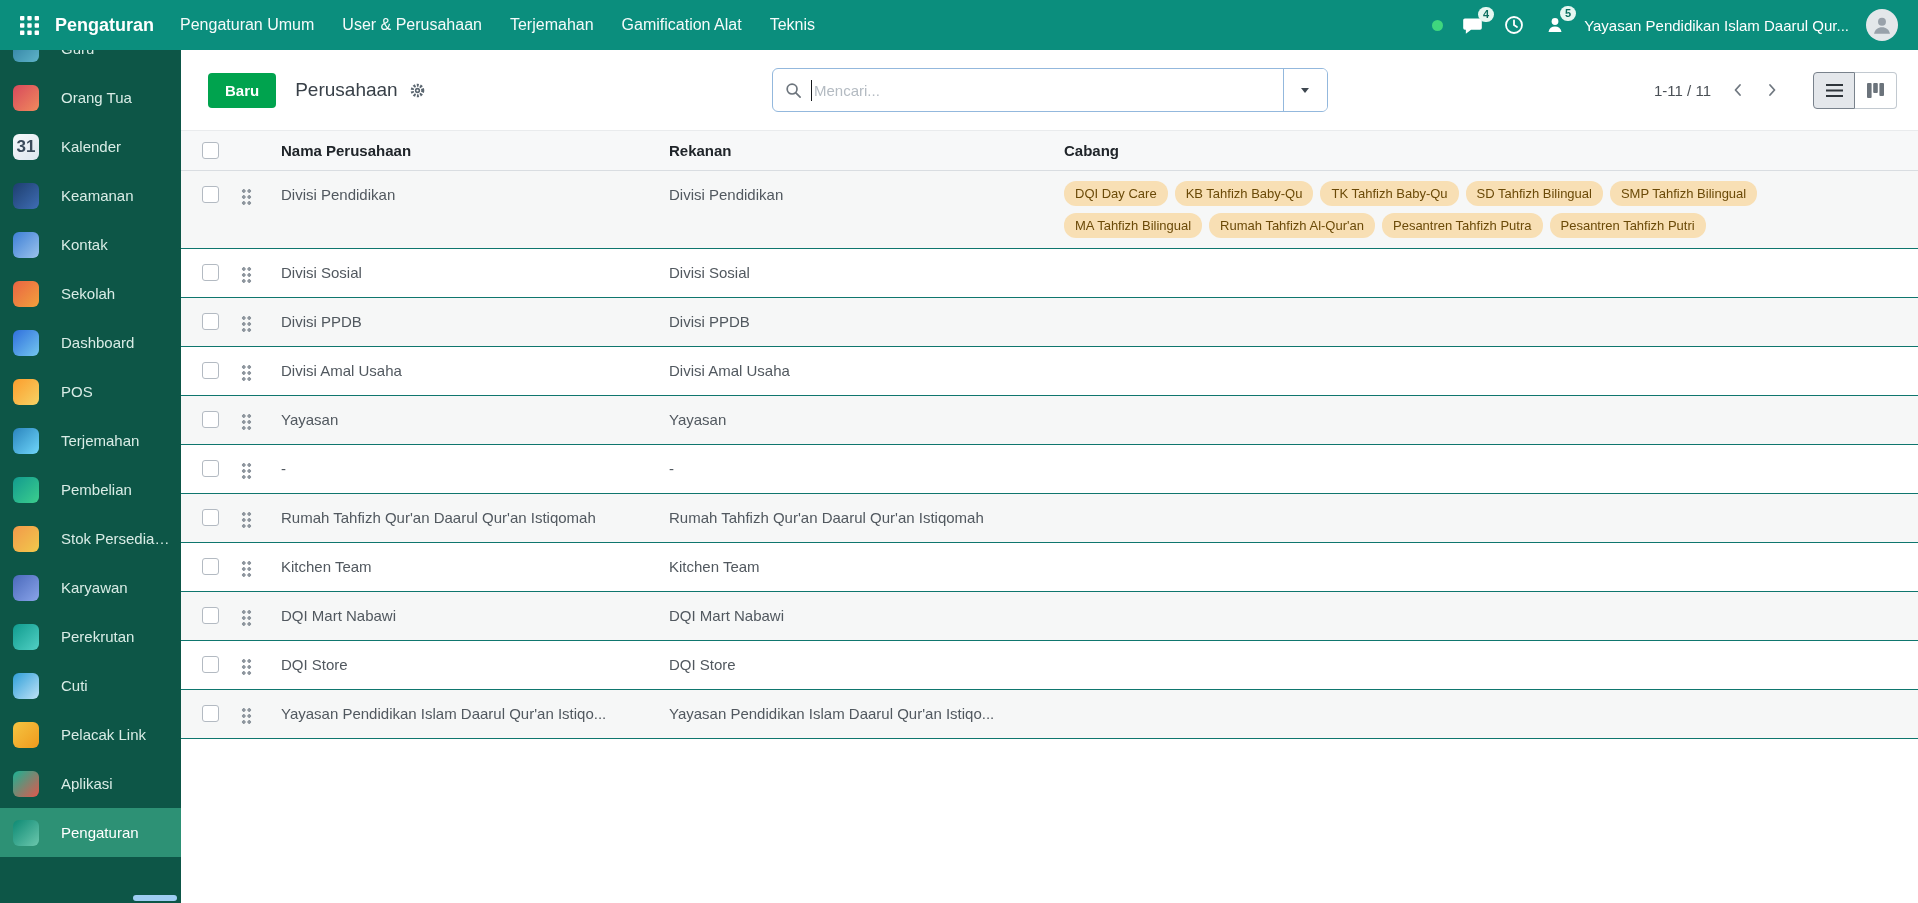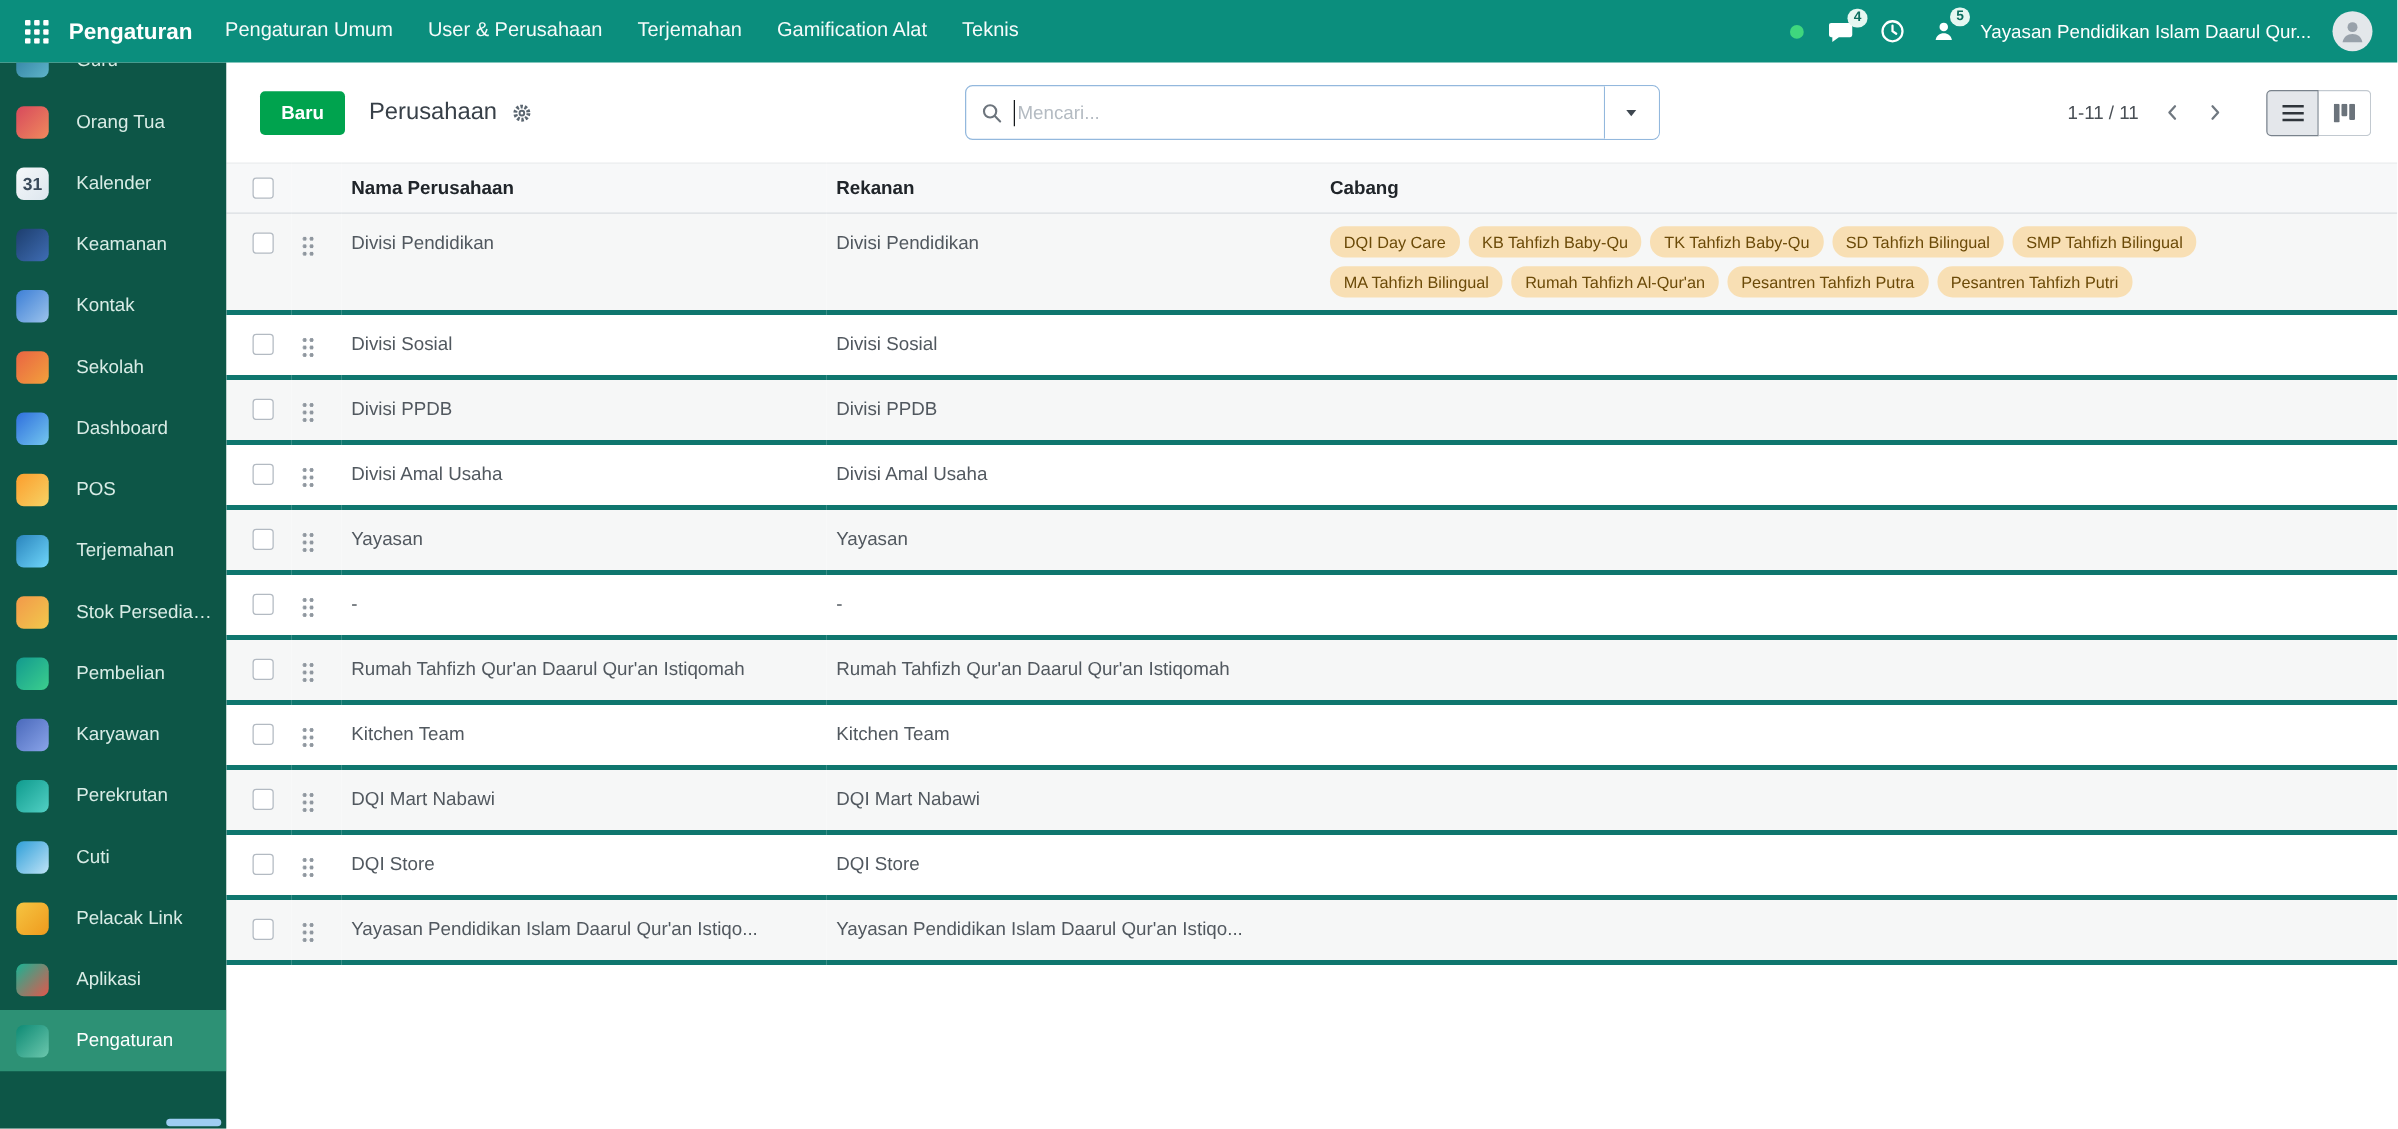--- a/index.html
+++ b/index.html
@@ -25,21 +25,21 @@
     align-items: center; justify-content: center; overflow: hidden; cursor: pointer; }
 
   
   .sidebar { position: absolute; top: 50px; left: 0; width: 181px; bottom: 0;
     background: #0d5647; overflow: hidden; z-index: 10; }
   .sb-list { margin-top: -26px; }
   .sb-item { height: 49px; display: flex; align-items: center; gap: 22px; padding: 0 10px 0 13px;
     color: #d9ece6; font-size: 15px; cursor: pointer; white-space: nowrap; }
   .sb-item.active { background: #2d9175; color: #fff; }
   .sb-icon { width: 26px; height: 26px; border-radius: 6px; flex: none; display: flex;
-    align-items: center; justify-content: center; font-size: 14px; font-weight: 700; color: #fff; }
+    align-items: center; justify-content: center; font-size: 17px; font-weight: 700; color: #fff; }
   .sb-label { overflow: hidden; text-overflow: ellipsis; }
   .sb-scroll-thumb { position: absolute; bottom: 2px; right: 4px; width: 44px; height: 6px;
     background: #9ecdf2; border-radius: 3px; cursor: pointer; }
 
   
   .main { position: absolute; top: 50px; left: 181px; right: 0; bottom: 0; background: #fff; overflow: hidden; }
 
   .control-panel { position: relative; height: 80px; display: flex; align-items: center; padding: 0 21px 0 27px; }
   .btn-new { background: #00a34e; color: #fff; border: none; border-radius: 4px;
     padding: 9px 17px; font-size: 15px; font-weight: 700; cursor: pointer; font-family: inherit; }
@@ -68,21 +68,21 @@
   .vs-btn { width: 42px; height: 37px; background: #fff; border: 1px solid #c2c9d0; cursor: pointer;
     display: flex; align-items: center; justify-content: center; }
   .vs-btn:first-child { border-radius: 4px 0 0 4px; }
   .vs-btn:last-child { border-radius: 0 4px 4px 0; border-left: none; }
   .vs-btn.active { background: #e4e7eb; border-color: #79828c; }
 
   
   .list-table { width: 100%; border-collapse: collapse; font-size: 15px; color: #51585f; table-layout: fixed; }
   .list-table thead th { text-align: left; font-weight: 700; color: #20252a; font-size: 15px;
     padding: 11px 8px; background: #f7f8f9; border-top: 1px solid #e9ebed; border-bottom: 1px solid #d9dde1; cursor: pointer; }
-  .list-table td { padding: 15px 8px 14px; border-bottom: 4px solid #0f766e; vertical-align: top; }
+  .list-table td { padding: 15px 8px 14px; border-bottom: 1px solid #0f766e; vertical-align: top; }
   .list-table tbody tr { cursor: pointer; }
   .list-table tbody tr:nth-child(odd) { background: #f6f7f7; }
   .cell-check { width: 52px; padding-left: 21px !important; padding-right: 0 !important; }
   .cell-handle { width: 40px; padding-left: 8px !important; padding-right: 0 !important; }
   .checkbox { width: 17px; height: 17px; border: 1px solid #b3bac2; border-radius: 3px; background: #fff; cursor: pointer; }
   .handle { width: 11px; height: 17px; margin-top: 2px; cursor: grab;
     background-image: radial-gradient(#8e969e 1.5px, transparent 1.7px);
     background-size: 5.5px 6px; background-position: 0 0; }
   td.cell-cabang { padding-top: 10px; padding-bottom: 10px; padding-right: 24px; }
   .tags { display: flex; flex-wrap: wrap; gap: 7px; }
@@ -181,26 +181,26 @@
       </div>
       <div class="sb-item">
         <span class="sb-icon" style="background: linear-gradient(135deg, rgb(252, 157, 45), rgb(246, 211, 101));"></span>
         <span class="sb-label">POS</span>
       </div>
       <div class="sb-item">
         <span class="sb-icon" style="background: linear-gradient(135deg, rgb(42, 132, 189), rgb(111, 214, 250));"></span>
         <span class="sb-label">Terjemahan</span>
       </div>
       <div class="sb-item">
+        <span class="sb-icon" style="background: linear-gradient(135deg, rgb(18, 154, 142), rgb(60, 207, 142));"></span>
+        <span class="sb-label">Pembelian</span>
+      </div>
+      <div class="sb-item">
         <span class="sb-icon" style="background: linear-gradient(135deg, rgb(242, 153, 74), rgb(242, 201, 76));"></span>
         <span class="sb-label">Stok Persediaan</span>
-      </div>
-      <div class="sb-item">
-        <span class="sb-icon" style="background: linear-gradient(135deg, rgb(18, 154, 142), rgb(60, 207, 142));"></span>
-        <span class="sb-label">Pembelian</span>
       </div>
       <div class="sb-item">
         <span class="sb-icon" style="background: linear-gradient(135deg, rgb(74, 105, 187), rgb(138, 164, 233));"></span>
         <span class="sb-label">Karyawan</span>
       </div>
       <div class="sb-item">
         <span class="sb-icon" style="background: linear-gradient(135deg, rgb(15, 155, 142), rgb(82, 208, 196));"></span>
         <span class="sb-label">Perekrutan</span>
       </div>
       <div class="sb-item">

